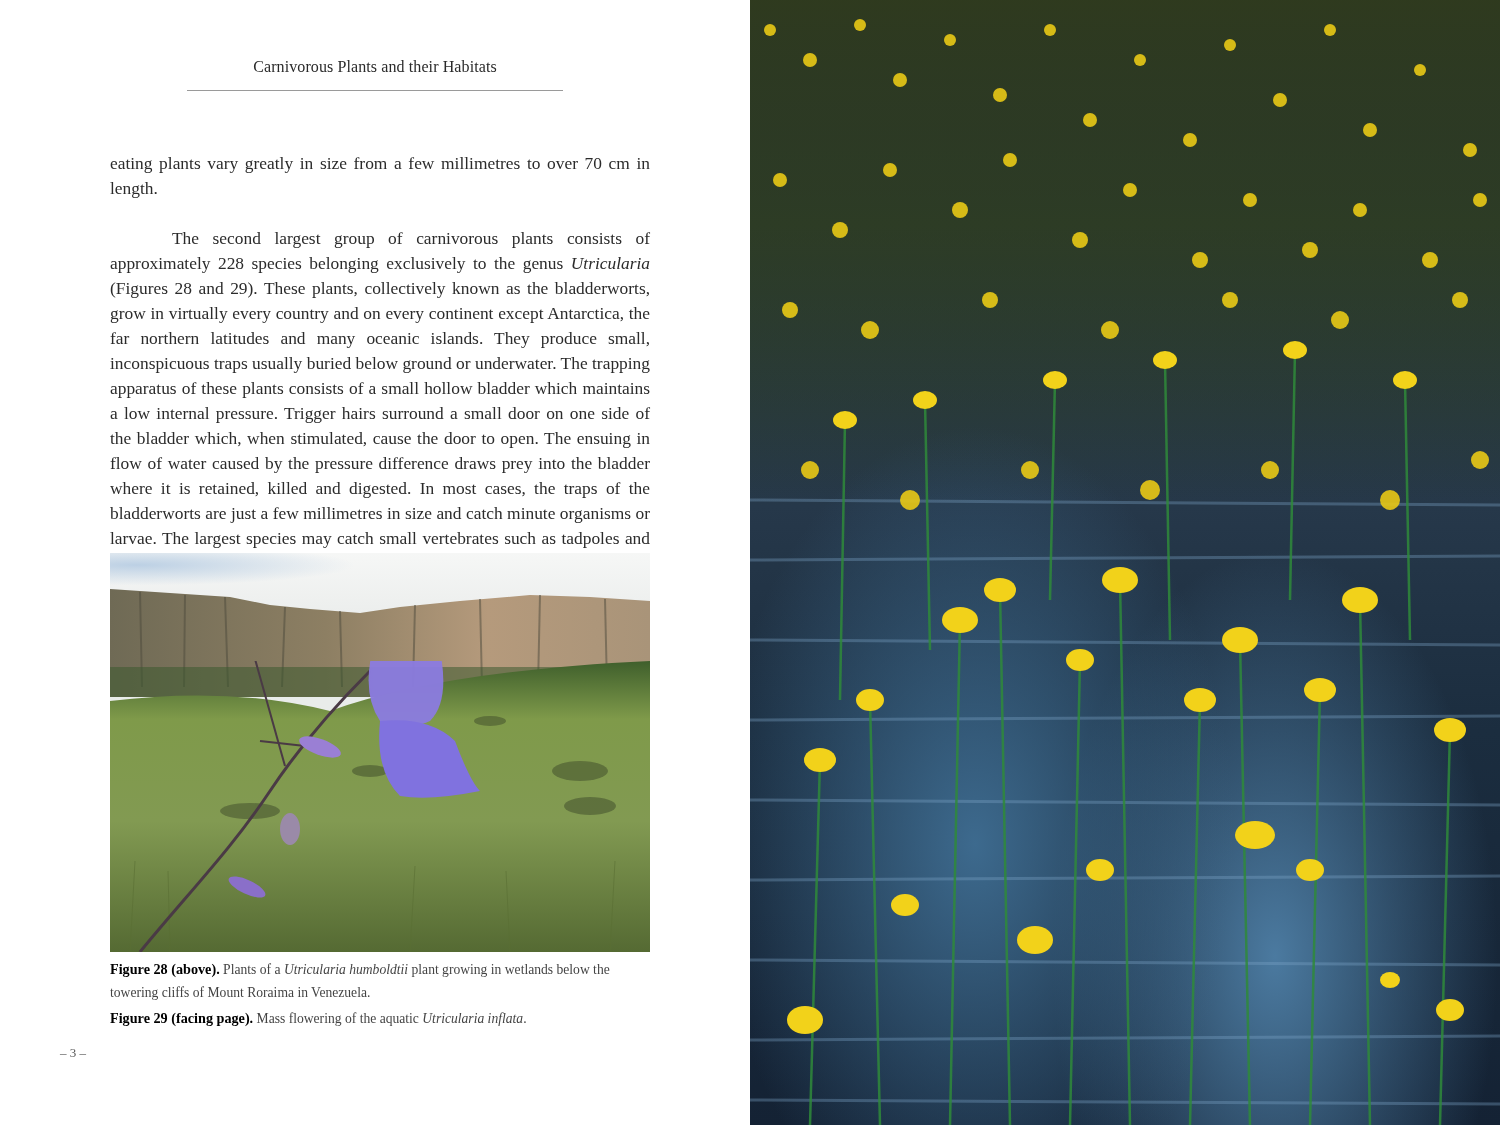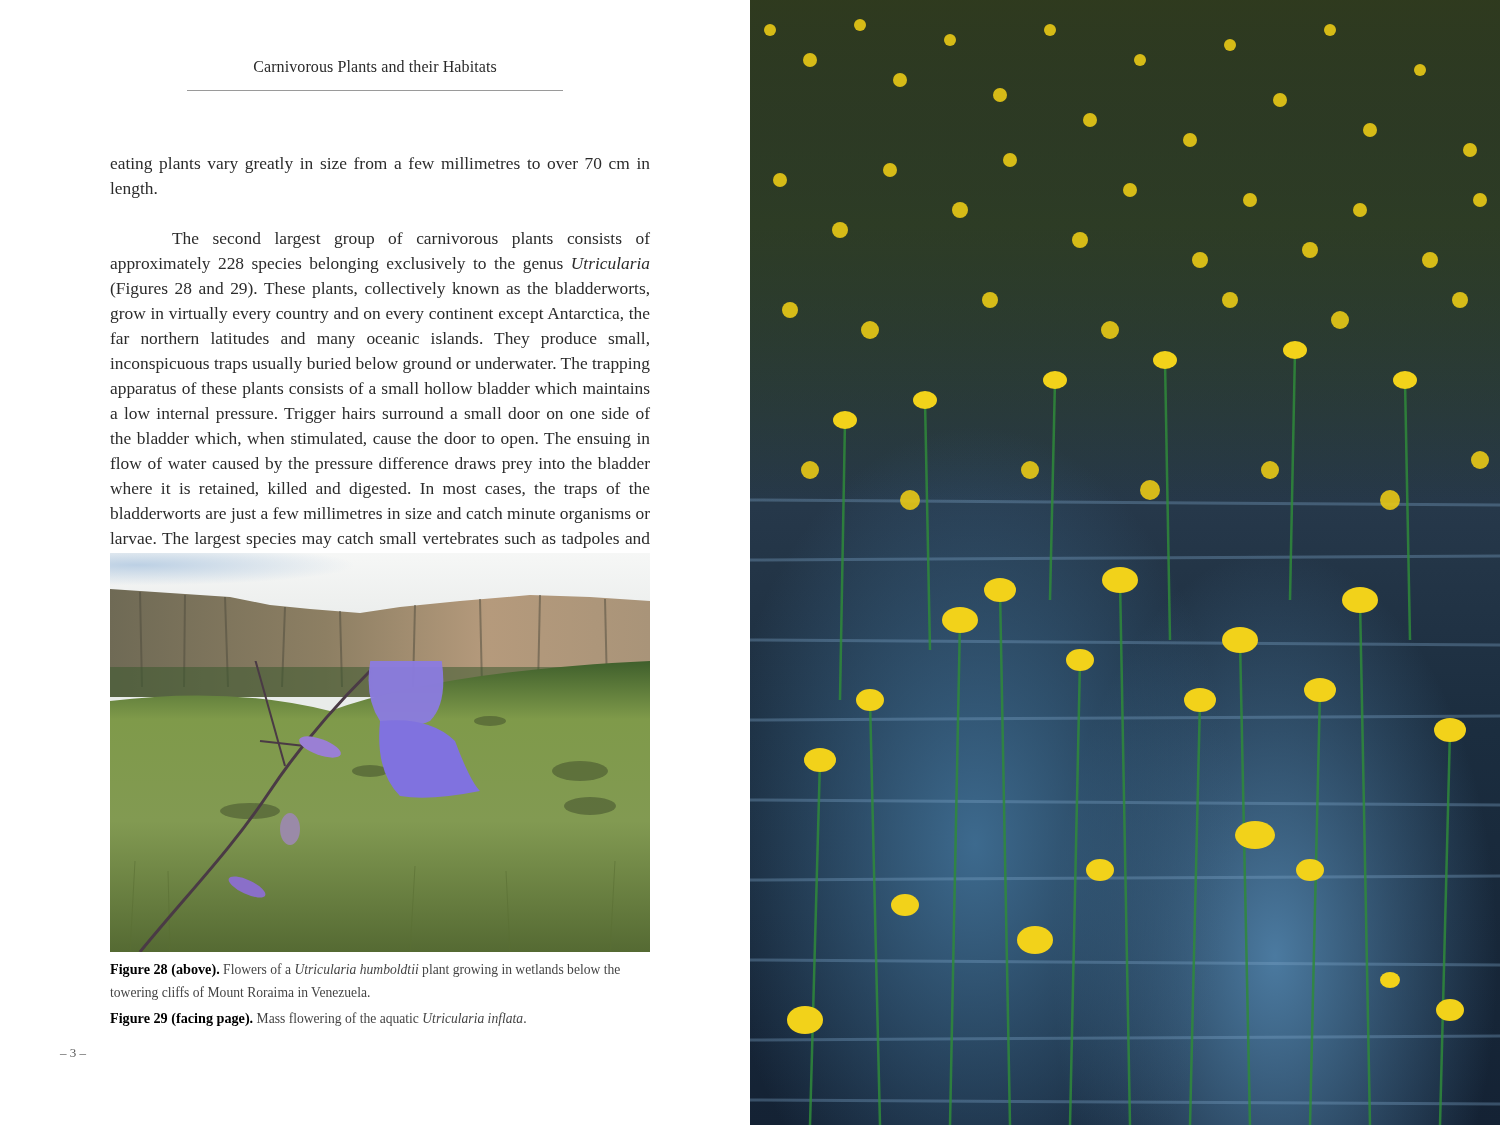--- a/index.html
+++ b/index.html
@@ -144,21 +144,21 @@
         <ellipse cx="210" cy="86" rx="22" ry="8" fill="#9a7fd4" transform="rotate(20 210 86)"></ellipse>
         <ellipse cx="180" cy="168" rx="10" ry="16" fill="#9a8aa8"></ellipse>
         <ellipse cx="137" cy="226" rx="20" ry="7" fill="#8a6fc9" transform="rotate(25 137 226)"></ellipse>
 
         <path d="M265,-20 Q300,-40 330,-10 Q340,40 320,60 Q300,70 270,60 Q250,30 265,-20 Z" fill="#8b7be0" opacity="0.95"></path>
         <path d="M270,60 Q320,55 345,80 Q360,120 370,130 Q320,140 290,135 Q265,110 270,60 Z" fill="#8072df"></path>
       </svg>
     </div>
 
     <div class="captions">
-      <p class="cap"><span class="fig-label">Figure 28 (above).</span><span> Flowers of a </span><em>Utricularia humboldtii</em><span> plant growing in wetlands below the towering cliffs of Mount Roraima in Venezuela.</span></p>
+      <p class="cap"><span class="fig-label">Figure 28 (above).</span><span> Plants of a </span><em>Utricularia humboldtii</em><span> plant growing in wetlands below the towering cliffs of Mount Roraima in Venezuela.</span></p>
       <p class="cap"><span class="fig-label">Figure 29 (facing page).</span><span> Mass flowering of the aquatic </span><em>Utricularia inflata</em><span>.</span></p>
     </div>
 
     <div class="folio">– 3 –</div>
   </div>
 
   <div class="right-page">
     <svg viewBox="0 0 750 1125" preserveAspectRatio="none">
       <defs>
         <linearGradient id="fade" x1="0" x2="0" y1="0" y2="1">

